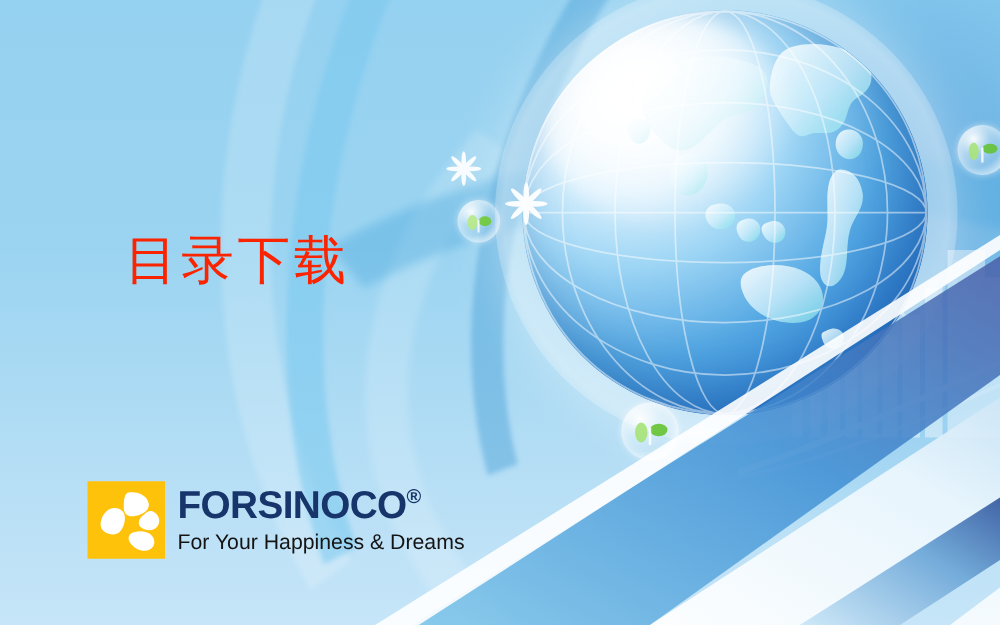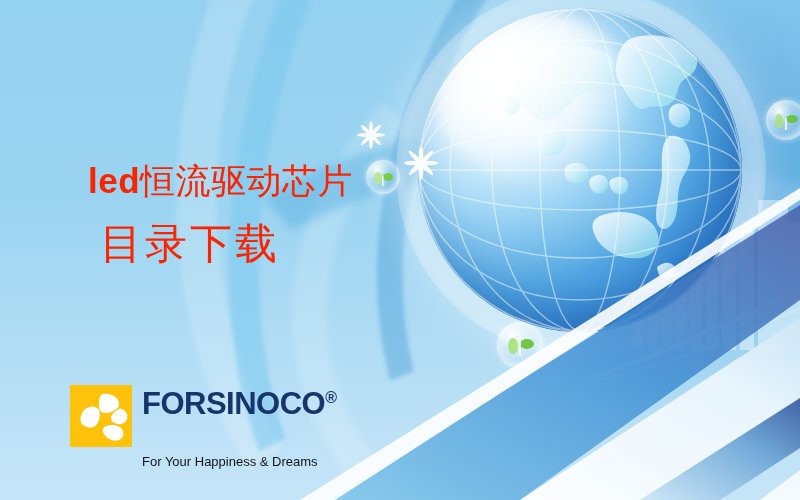--- a/index.html
+++ b/index.html
@@ -207,43 +207,42 @@
     background: #FFC20B;
     flex: 0 0 auto;
     position: relative;
   }
   .logo-mark svg { position: absolute; inset: 0; }
   .logo-text {
     margin-left: 10px;
     display: flex;
     flex-direction: column;
     justify-content: flex-start;
-    gap: 20px;
   }
   .logo-wordmark {
     font-family: "Liberation Sans", sans-serif;
     font-weight: 700;
     font-size: 31px;
     letter-spacing: -0.5px;
     color: #17356B;
     line-height: 1.0;
     margin-top: 3px;
     white-space: nowrap;
   }
   .logo-wordmark .reg {
     font-size: 16px;
     vertical-align: super;
     letter-spacing: 0;
   }
   .logo-tagline {
     font-family: "Liberation Sans", sans-serif;
-    font-size: 13px;
+    font-size: 17px;
     color: #141414;
     line-height: 1.0;
-    margin-top: 16px;
+    margin-top: 6px;
     white-space: nowrap;
   }
 </style>
 </head>
 <body>
 
 <div id="poster">
 
   <div class="bg-base"></div>
   <div class="bg-right-wash"></div>
@@ -417,21 +416,20 @@
 
       <polygon points="520,500 800,318 800,400 640,500" fill="url(#stB)"></polygon>
 
       <polygon points="640,500 800,398 800,448 720,500" fill="url(#stC)"></polygon>
 
       <polygon points="760,500 800,470 800,500" fill="#ffffff" opacity="0.8"></polygon>
     </svg>
   </div>
 
   <div class="headline">
-    <div class="line1"><span class="latin">led</span><span class="cjk">恒流驱动芯片</span></div>
     <div class="line2">目录下载</div>
   </div>
 
   <div class="logo">
     <div class="logo-mark">
       <svg viewBox="0 0 62 62" width="62" height="62">
         <g fill="#ffffff">
           <path d="M33 9 C41 8, 48 12, 49 18 C50 23, 44 27, 37 28 C32 28.6, 29 26, 29 21 C29 15, 29.5 9.4, 33 9 Z"></path>
           <path d="M52 24 C57 26, 59 32, 56 36 C53 40, 47 40, 43 37 C40 34.8, 40.5 31, 44 27.6 C47 24.8, 49.5 23, 52 24 Z"></path>
           <path d="M51 43 C55 47, 54 53, 49 55 C44 57, 37 54, 34 49 C31.6 45, 33 41.5, 38 40.5 C43.5 39.4, 48 40.5, 51 43 Z"></path>

